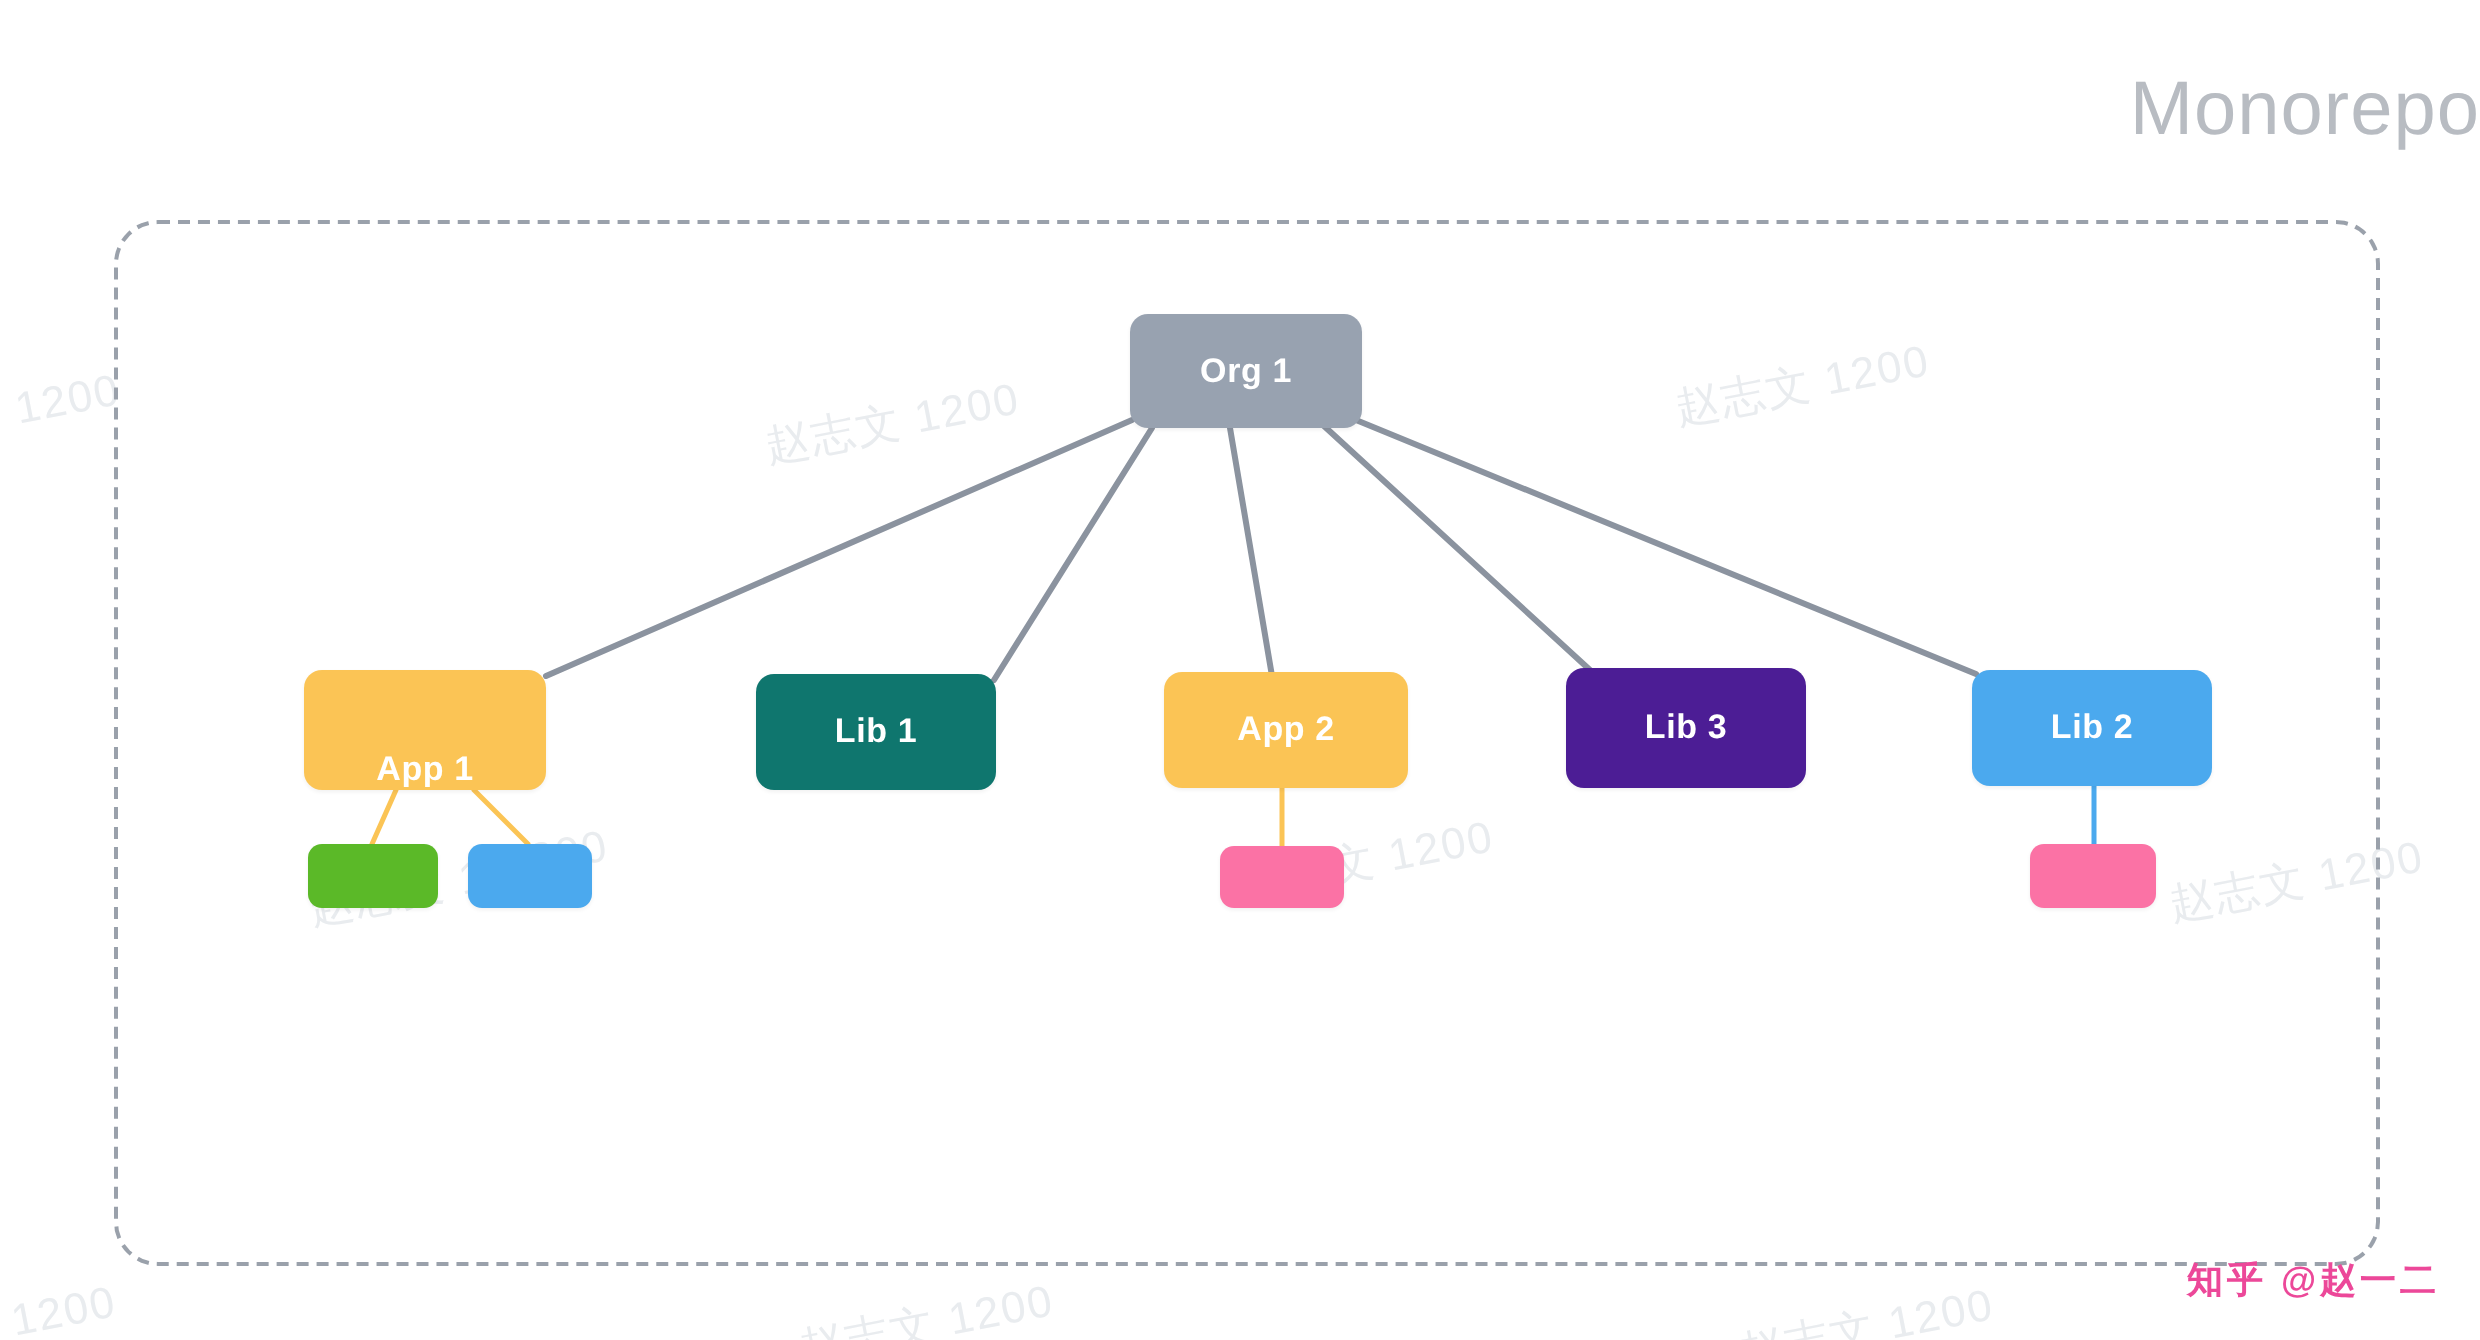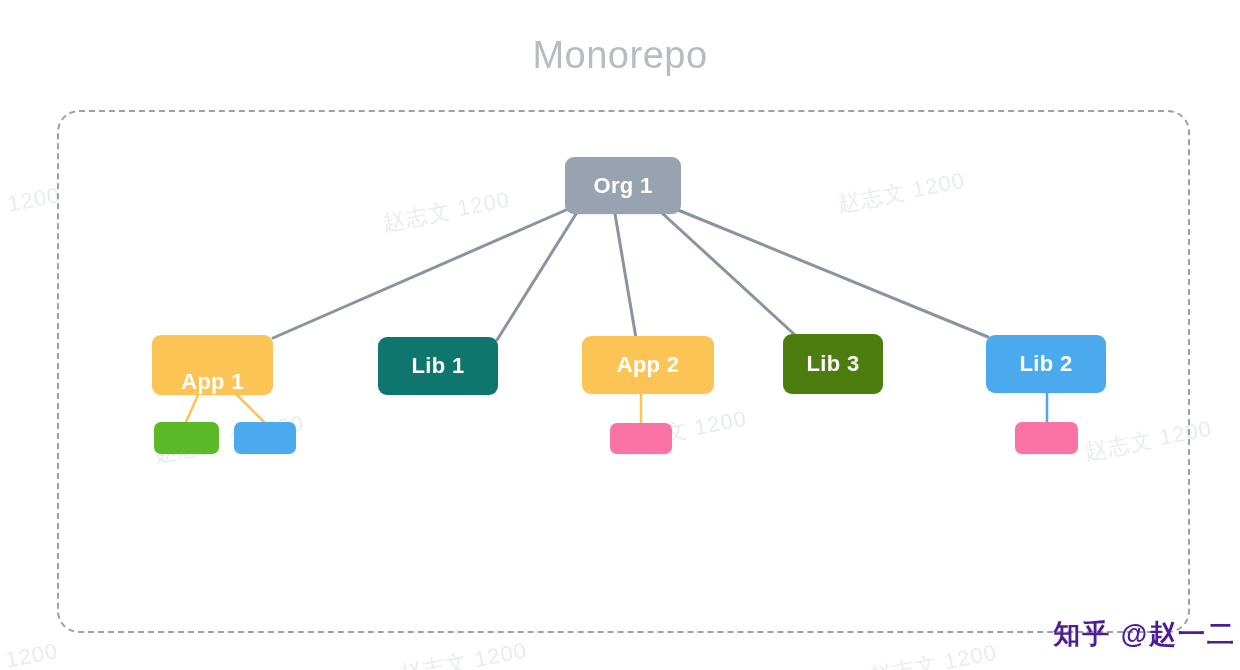--- a/index.html
+++ b/index.html
@@ -19,34 +19,34 @@
     color:#e9ecef;
     font-size:22px;
     font-weight:400;
     white-space:nowrap;
     transform:rotate(-11deg);
     transform-origin:left center;
     letter-spacing:1px;
   }
   .wm-brand {
     position:absolute;
-    right:4px; bottom:18px;
-    color:#4c1d95;
-    font-size:27px;
+    right:20px; bottom:18px;
+    color:#ec4899;
+    font-size:18px;
     font-weight:700;
     letter-spacing:2px;
     white-space:nowrap;
     z-index:6;
   }
 
   
   .title {
     position:absolute;
     left:0; right:0; top:34px;
-    text-align:center;
+    text-align:right;
     font-size:38px;
     font-weight:400;
     color:#b8bcc2;
     letter-spacing:0.5px;
     z-index:3;
   }
 
   
   .board {
     position:absolute;
@@ -60,21 +60,21 @@
   
   .edges { position:absolute; inset:0; width:1240px; height:670px; z-index:3; }
 
   
   .node {
     position:absolute;
     display:flex; align-items:center; justify-content:center;
     border-radius:9px;
     color:#ffffff;
     font-weight:700;
-    font-size:22px;
+    font-size:17px;
     letter-spacing:0.3px;
     z-index:4;
     box-shadow:0 1px 2px rgba(0,0,0,0.06);
   }
   .node.leaf { border-radius:7px; }
 </style>
 </head>
 <body>
 
 <div id="stage">
@@ -111,24 +111,24 @@
   <div id="node-layer">
       <div class="node" style="left: 565px; top: 157px; width: 116px; height: 57px; background: rgb(152, 162, 176);">
         <span>Org 1</span>
       </div>
       <div class="node" style="left: 152px; top: 335px; width: 121px; height: 60px; background: rgb(251, 196, 85); align-items: flex-end;">
         <span>App 1</span>
       </div>
       <div class="node" style="left: 378px; top: 337px; width: 120px; height: 58px; background: #0f766e;">
         <span>Lib 1</span>
       </div>
-      <div class="node" style="left: 582px; top: 336px; width: 132px; height: 58px; background: rgb(251, 196, 85);">
+      <div class="node" style="left: 582px; top: 336px; width: 122px; height: 58px; background: rgb(251, 196, 85);">
         <span>App 2</span>
       </div>
-      <div class="node" style="left: 783px; top: 334px; width: 100px; height: 60px; background: #4d7c0f;">
+      <div class="node" style="left: 783px; top: 334px; width: 120px; height: 60px; background: #4c1d95;">
         <span>Lib 3</span>
       </div>
       <div class="node" style="left: 986px; top: 335px; width: 120px; height: 58px; background: rgb(75, 169, 238);">
         <span>Lib 2</span>
       </div>
       <div class="node leaf" style="left: 154px; top: 422px; width: 65px; height: 32px; background: rgb(91, 185, 40);"></div>
       <div class="node leaf" style="left: 234px; top: 422px; width: 62px; height: 32px; background: rgb(75, 169, 238);"></div>
       <div class="node leaf" style="left: 610px; top: 423px; width: 62px; height: 31px; background: rgb(251, 114, 165);"></div>
       <div class="node leaf" style="left: 1015px; top: 422px; width: 63px; height: 32px; background: rgb(251, 114, 165);"></div>
     </div>

